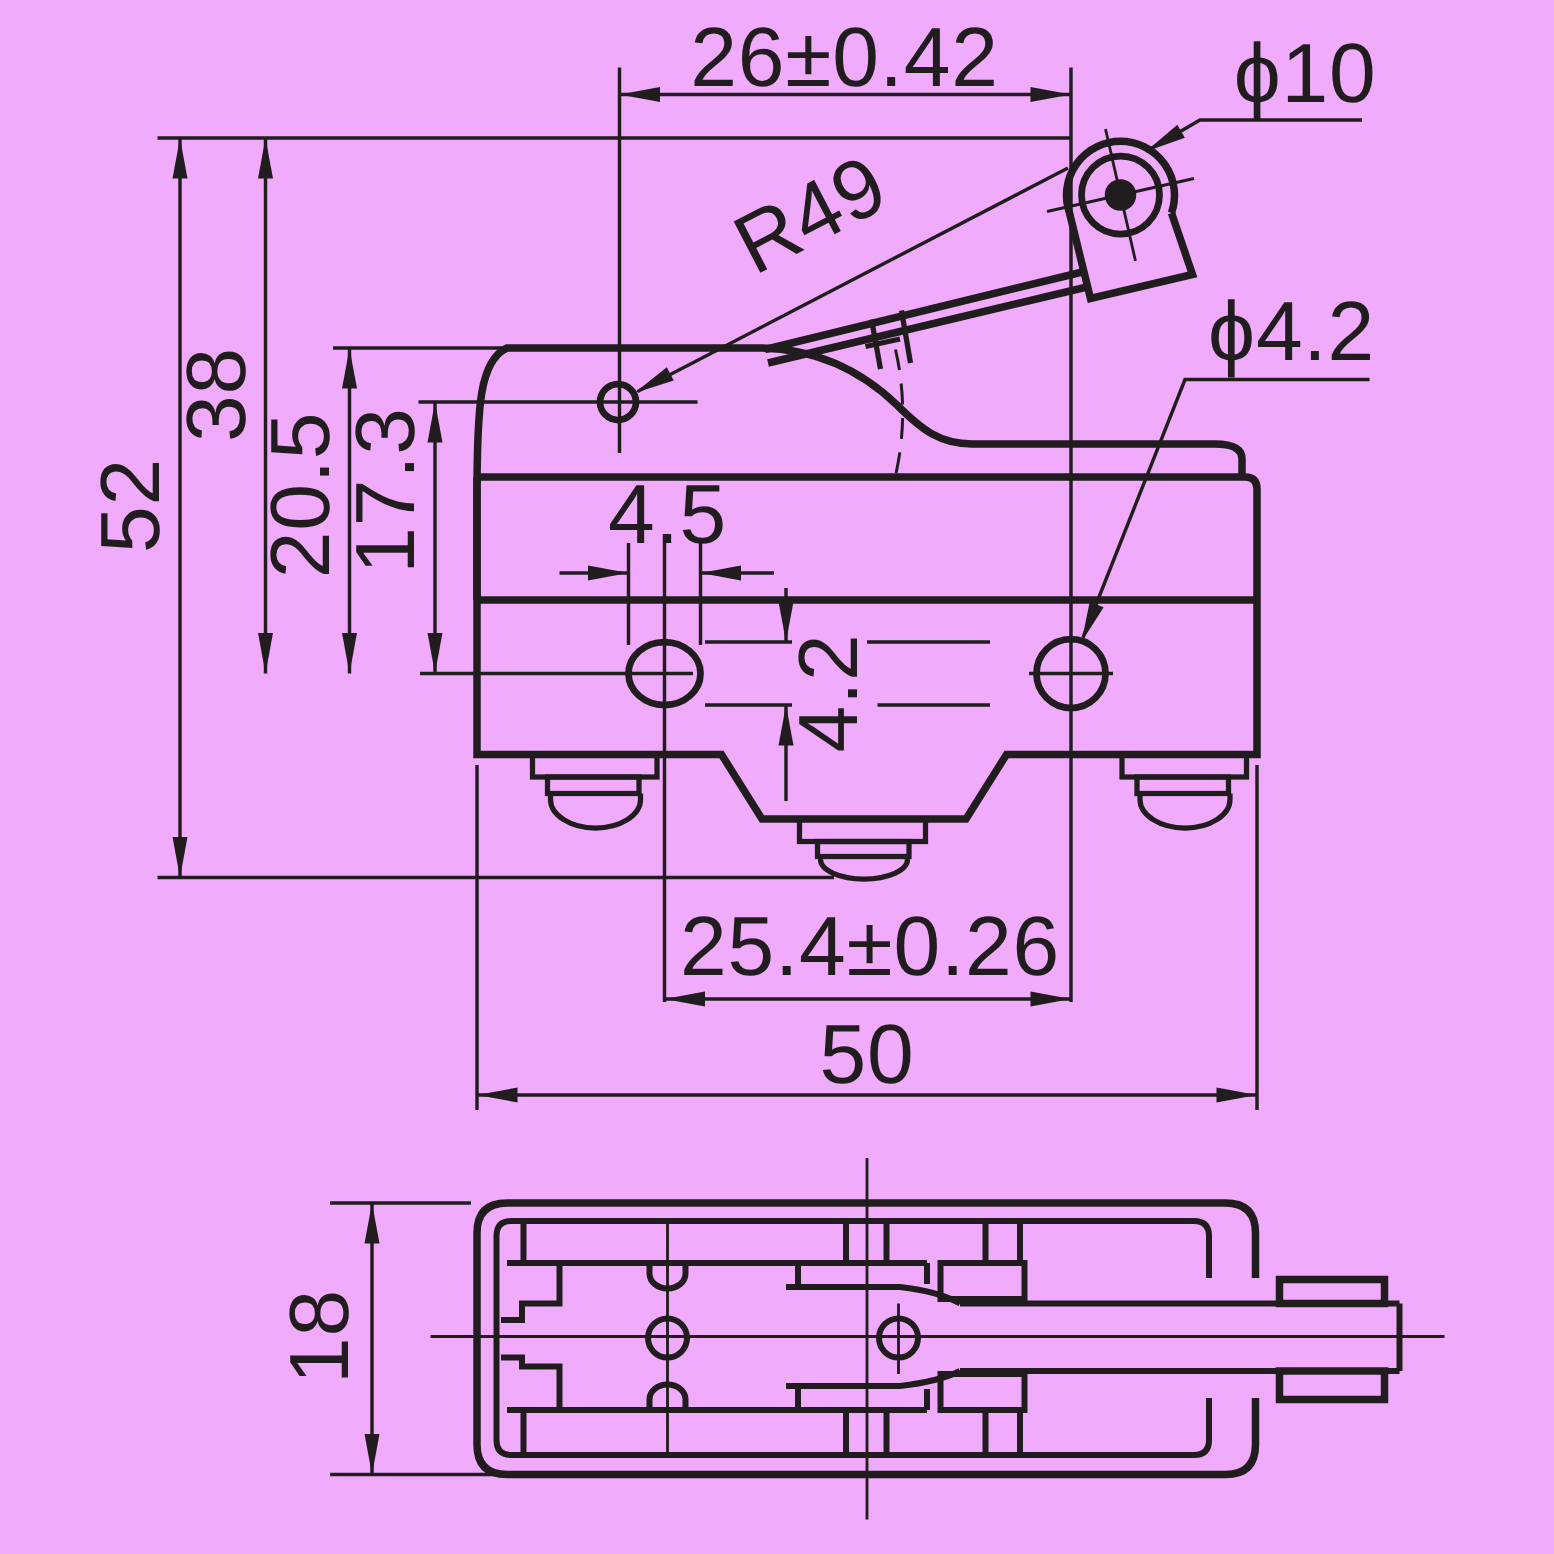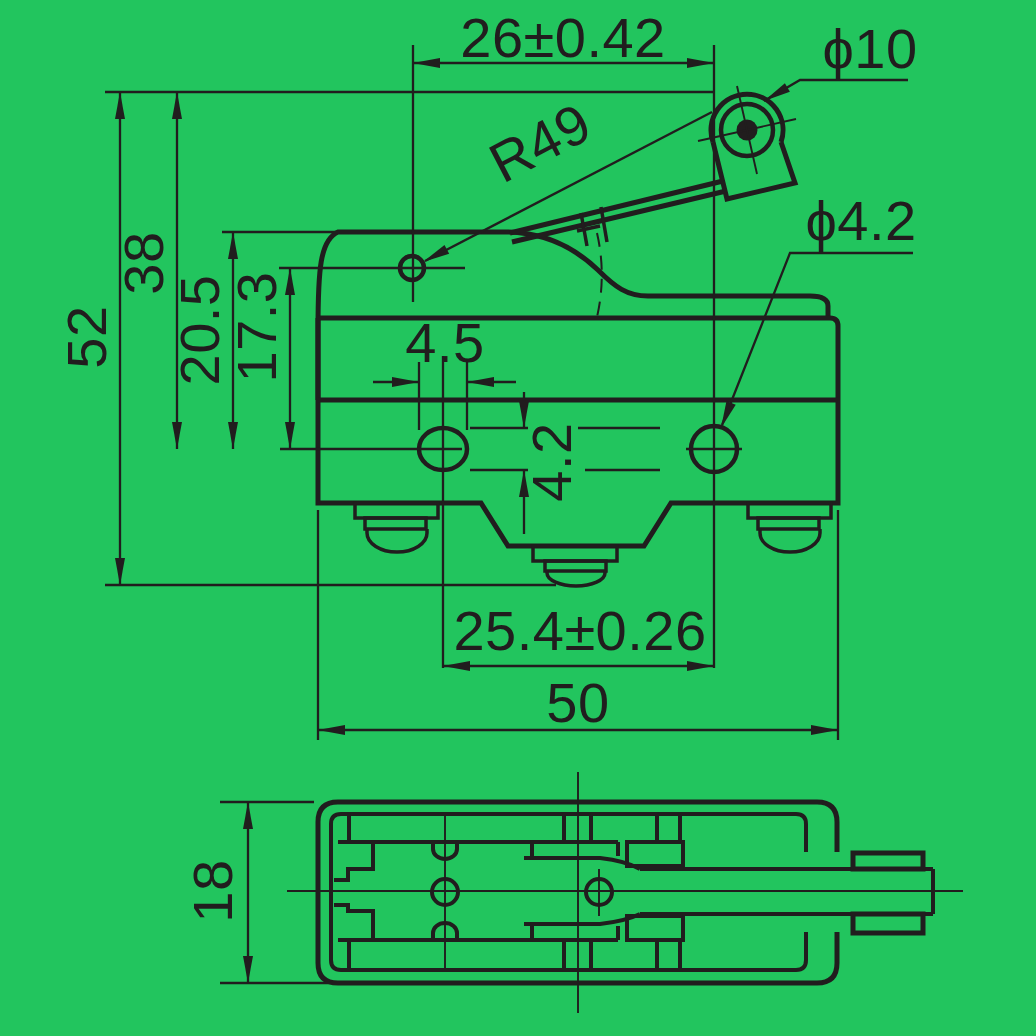--- a/index.html
+++ b/index.html
@@ -1,16 +1,16 @@
 <!DOCTYPE html>
 <html><head>
 <meta charset="utf-8">
 <style>
   html,body{margin:0;padding:0;background:#ffffff;}
-  .stage{width:1036px;height:1036px;position:relative;background:#22c55e;overflow:hidden;}
+  .stage{width:1036px;height:1036px;position:relative;background:#f0abfc;overflow:hidden;}
   svg{display:block;}
   .o5{stroke:#211d1e;stroke-width:5;fill:none;}
   .o45{stroke:#211d1e;stroke-width:4.5;fill:none;}
   .o4{stroke:#211d1e;stroke-width:4;fill:none;}
   .o35{stroke:#211d1e;stroke-width:3.5;fill:none;}
   .d{stroke:#211d1e;stroke-width:2.3;fill:none;}
   .c{stroke:#211d1e;stroke-width:1.9;fill:none;}
   .dash{stroke:#211d1e;stroke-width:2;fill:none;stroke-dasharray:14 9;}
   .f{fill:#211d1e;stroke:none;}
   text.dim{fill:#211d1e;font-family:"Liberation Sans","DejaVu Sans",sans-serif;

